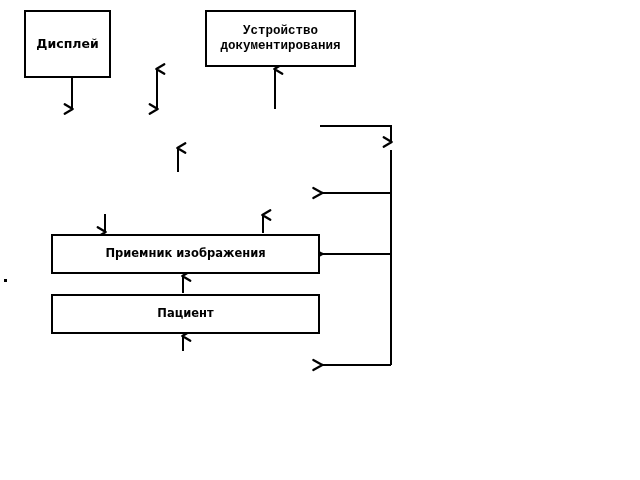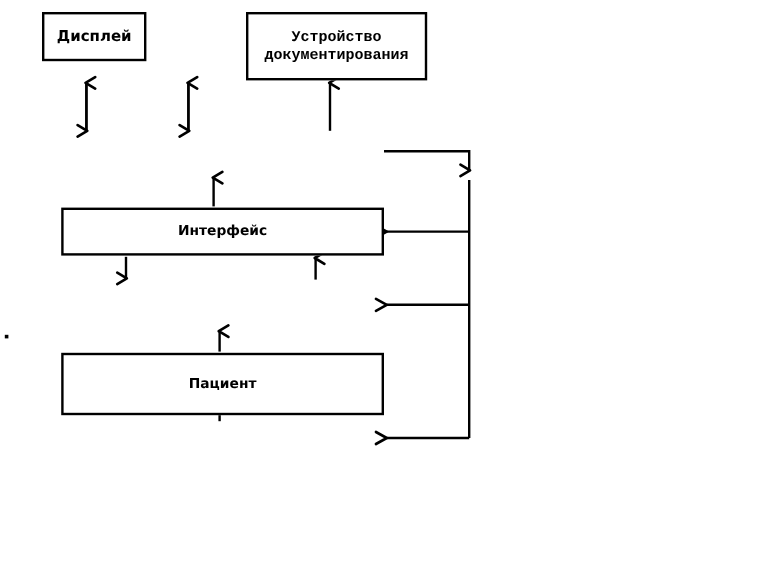--- a/index.html
+++ b/index.html
@@ -38,27 +38,27 @@
     z-index: 2;
   }
   .node-label {
     display: block;
     line-height: 1.18;
     white-space: pre-line;
     font-weight: 700;
     font-size: 11.5px;
     letter-spacing: 0px;
   }
-  .n-display   { left: 35px;  top: 10px;  width: 87px;  height: 41px; justify-content: center; }
+  .n-display   { left: 24px;  top: 10px;  width: 87px;  height: 68px; justify-content: center; }
   .n-memory    { left: 125px; top: 10px;  width: 70px;  height: 57px; }
   .n-docdevice { left: 205px; top: 10px;  width: 151px; height: 57px; font-family: Liberation Mono, monospace; }
   .n-computer  { left: 51px;  top: 111px; width: 269px; height: 35px; }
   .n-interface { left: 51px;  top: 173px; width: 269px; height: 40px; }
   .n-receiver  { left: 51px;  top: 234px; width: 269px; height: 40px; }
-  .n-patient   { left: 51px;  top: 294px; width: 269px; height: 52px; }
+  .n-patient   { left: 51px;  top: 294px; width: 269px; height: 40px; }
   .n-xray      { left: 51px;  top: 352px; width: 269px; height: 35px; }
 
   .n-display   .node-label { font-size: 12.5px; }
   .n-memory    .node-label { font-size: 12.5px; }
   .n-docdevice .node-label { font-size: 12.5px; }
   .n-computer  .node-label { font-size: 11.5px; }
   .n-interface .node-label { font-size: 11.5px; }
   .n-receiver  .node-label { font-size: 11.5px; }
   .n-patient   .node-label { font-size: 11.5px; }
   .n-xray      .node-label { font-size: 11.5px; }
@@ -140,23 +140,23 @@
     <span class="node-label">Дисплей</span>
   </div>
 
 
   <div class="node n-docdevice">
     <span class="node-label">Устройство
 документирования</span>
   </div>
 
 
-  <div class="node n-interface">
-    <span class="node-label">Интерфейс</span>
+
+  <div class="node n-receiver">
+    <span class="node-label">Приемник    изображения</span>
   </div>
-
 
   <div class="node n-patient">
     <span class="node-label">Пациент</span>
   </div>
 
 
 </div>
 
 </body></html>

